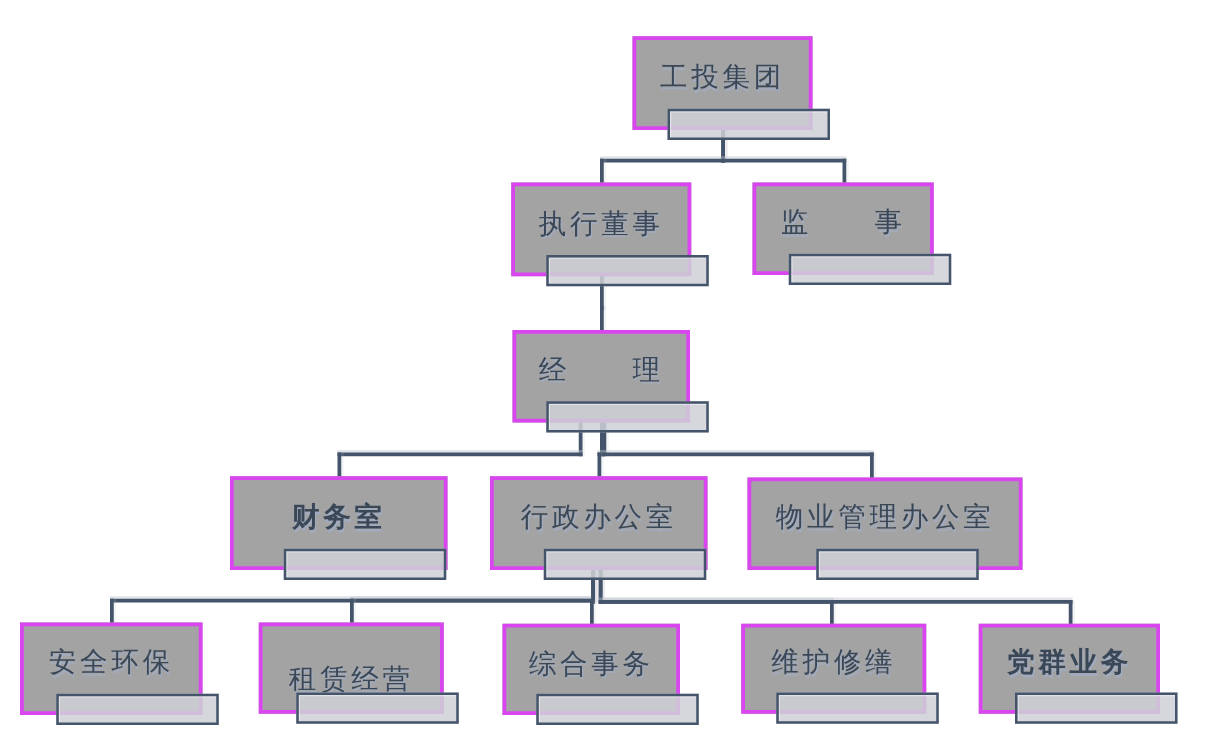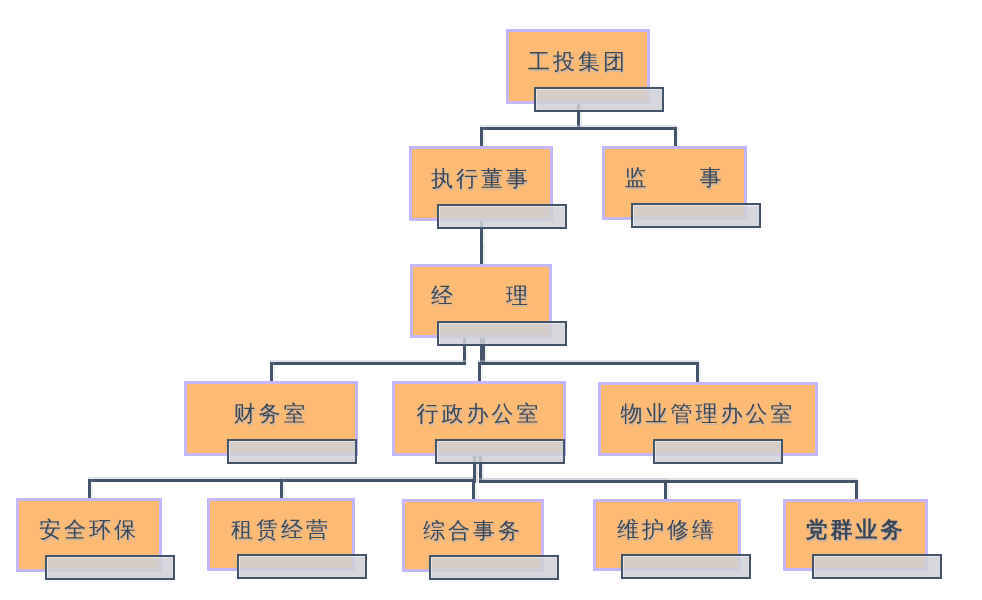--- a/index.html
+++ b/index.html
@@ -8,22 +8,22 @@
     width:982px;height:600px;
     background:#ffffff;
     overflow:hidden;
     font-family:"DejaVu Sans","Liberation Sans",sans-serif;
   }
   .connector{position:absolute;background:#44546a;}
   .connector.h{box-shadow:0 -2px 0 rgba(190,196,207,0.45);}
   .connector.v{box-shadow:2px 0 0 rgba(190,196,207,0.18);}
   .node{
     position:absolute;
-    background:#fdba74;
-    border:3px solid #c4b5fd;
+    background:#a3a3a3;
+    border:3px solid #d946ef;
     box-sizing:border-box;
     display:flex;align-items:center;justify-content:center;
     padding-bottom:10px;
   }
   .node .label{
     font-size:22px;
     color:#3a4757;
     letter-spacing:3px;
     white-space:pre;
     text-shadow:1px 2px 0 rgba(160,178,212,0.55);
@@ -81,37 +81,37 @@
     </div>
     <div class="tag" style="left: 437px; top: 204px;"></div>
     <div class="node" style="left: 602px; top: 146px; width: 145px; height: 74px;">
       <span class="label">监　　事</span>
     </div>
     <div class="tag" style="left: 631px; top: 203px;"></div>
     <div class="node" style="left: 410px; top: 264px; width: 142px; height: 74px;">
       <span class="label">经　　理</span>
     </div>
     <div class="tag" style="left: 437px; top: 321px;"></div>
-    <div class="node" style="left: 184px; top: 381px; width: 174px; height: 75px;">
+    <div class="node" style="left: 184px; top: 381px; width: 174px; height: 75px; font-weight: bold;">
       <span class="label">财务室</span>
     </div>
     <div class="tag" style="left: 227px; top: 439px;"></div>
     <div class="node" style="left: 392px; top: 381px; width: 174px; height: 75px;">
       <span class="label">行政办公室</span>
     </div>
     <div class="tag" style="left: 435px; top: 439px;"></div>
     <div class="node" style="left: 598px; top: 382px; width: 220px; height: 74px;">
       <span class="label">物业管理办公室</span>
     </div>
     <div class="tag" style="left: 653px; top: 439px;"></div>
     <div class="node" style="left: 16px; top: 498px; width: 146px; height: 74px;">
       <span class="label">安全环保</span>
     </div>
     <div class="tag" style="left: 45px; top: 555px;"></div>
-    <div class="node" style="left: 207px; top: 498px; width: 148px; height: 73px;">
+    <div class="node" style="left: 207px; top: 498px; width: 148px; height: 73px; align-items: flex-end;">
       <span class="label">租赁经营</span>
     </div>
     <div class="tag" style="left: 237px; top: 554px;"></div>
     <div class="node" style="left: 402px; top: 499px; width: 142px; height: 73px;">
       <span class="label">综合事务</span>
     </div>
     <div class="tag" style="left: 429px; top: 555px;"></div>
     <div class="node" style="left: 593px; top: 499px; width: 148px; height: 72px;">
       <span class="label">维护修缮</span>
     </div>

